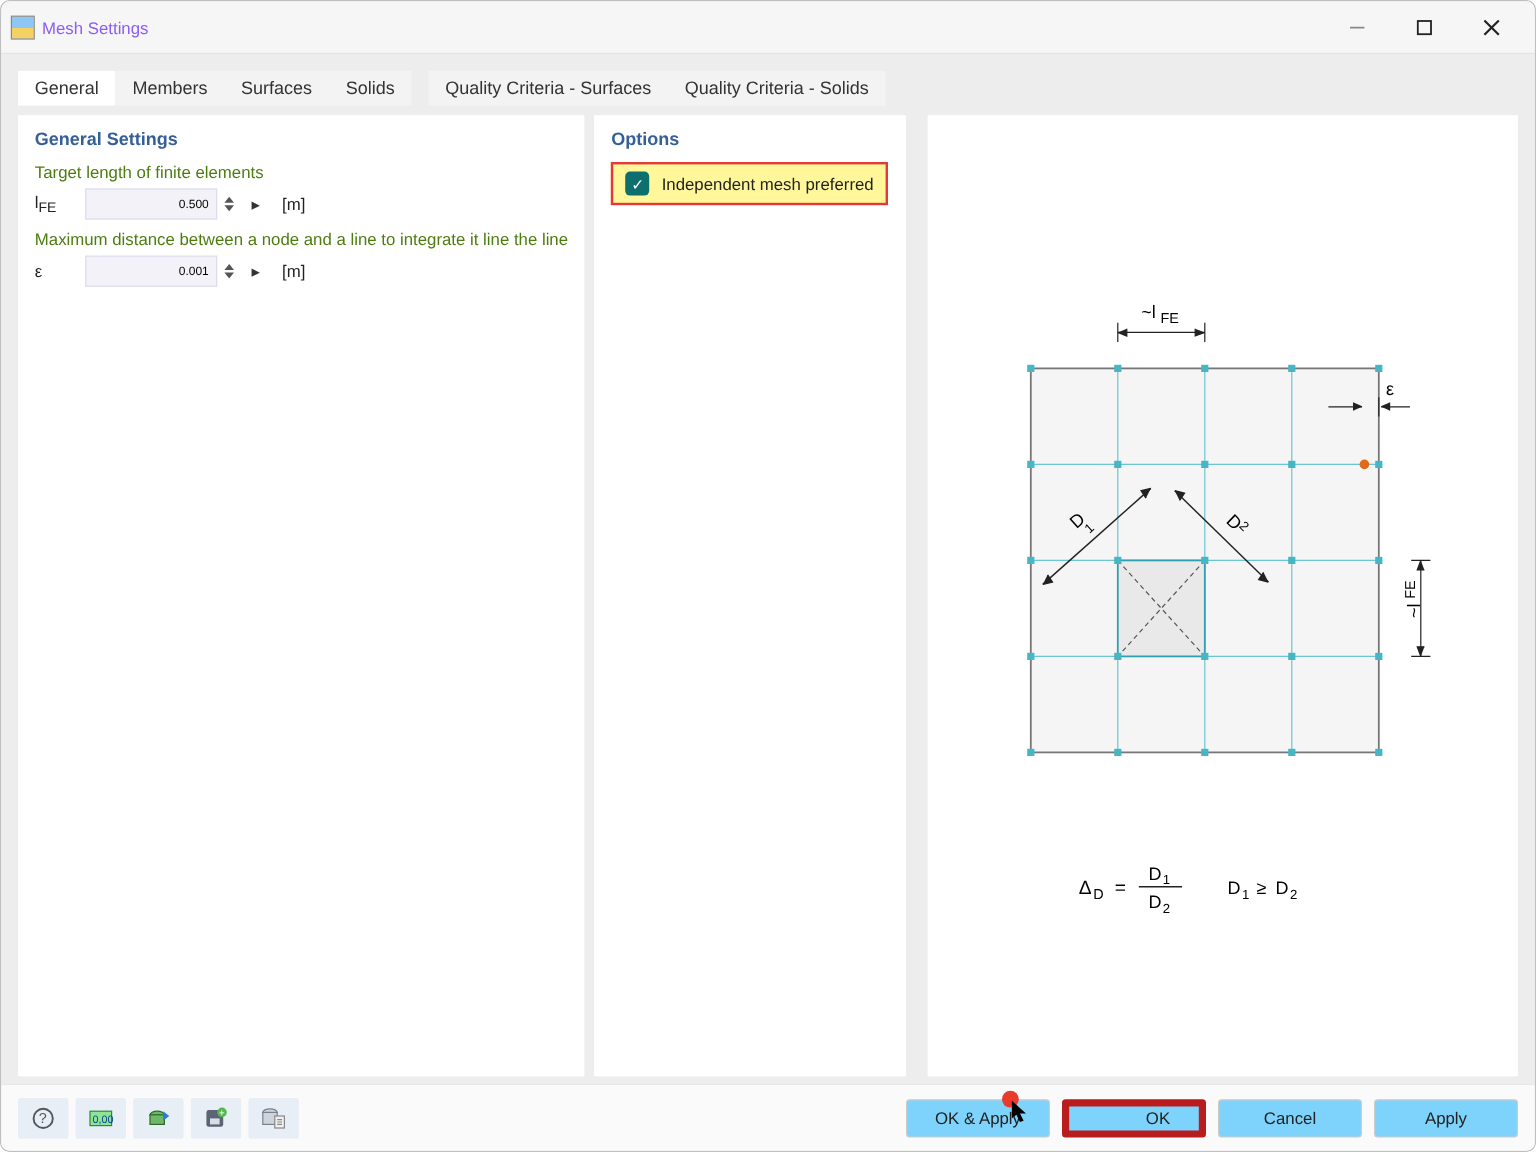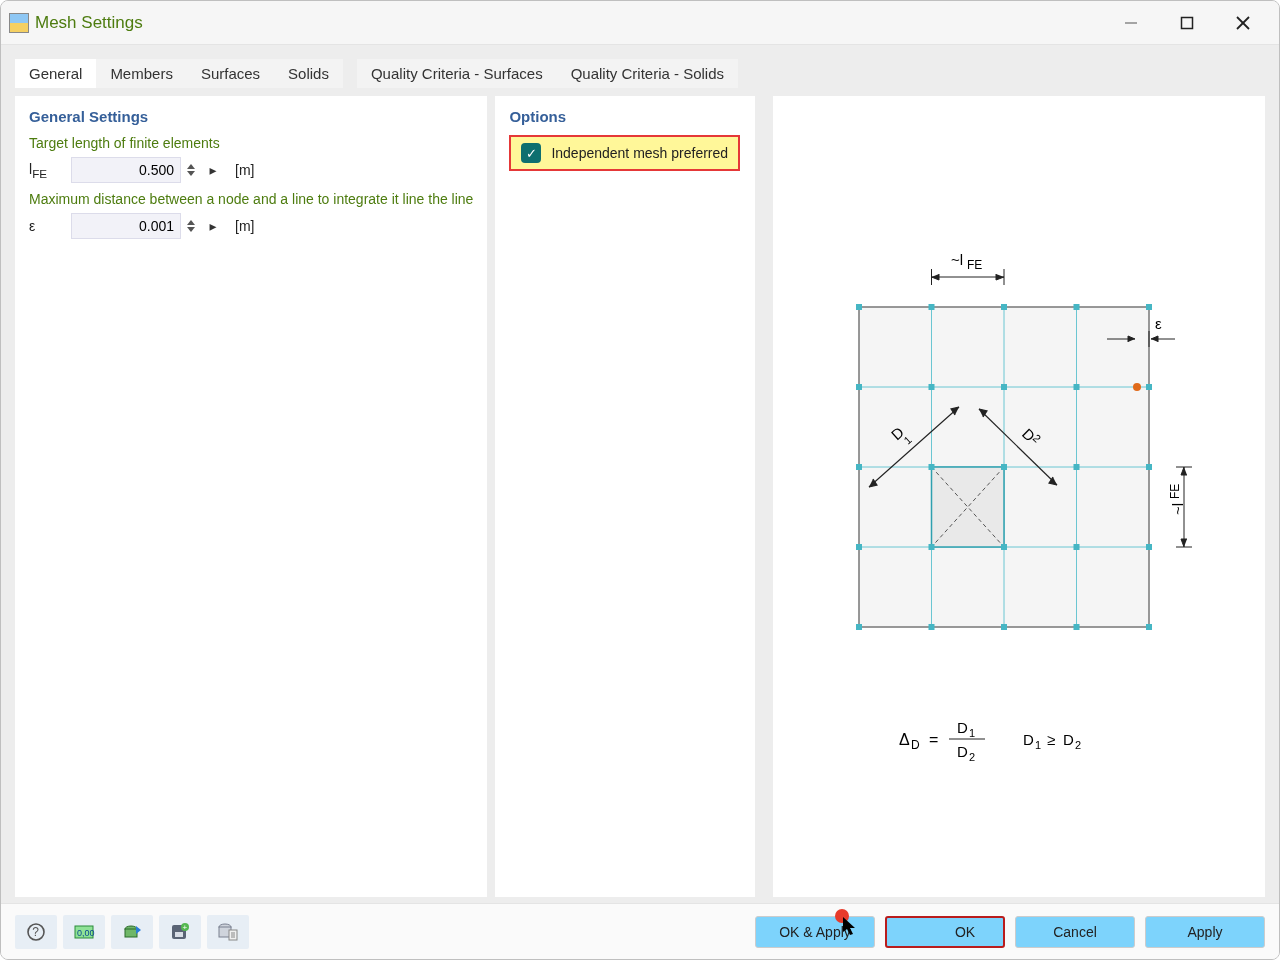--- a/index.html
+++ b/index.html
@@ -1,49 +1,49 @@
 <!DOCTYPE html>
 <html><head>
 <meta charset="utf-8">
 <style>
   * { box-sizing: border-box; }
   html, body { margin: 0; padding: 0; font-family: "Segoe UI", Arial, sans-serif; font-size: 14px; color: #222; background: #fff; }
   .window { width: 1280px; height: 960px; border: 1px solid #bfbfbf; border-radius: 8px; display: flex; flex-direction: column; background: #f6f6f6; overflow: hidden; position: relative; }
   .titlebar { height: 44px; display: flex; align-items: center; padding: 0 8px; background: #f6f6f6; border-bottom: 1px solid #e4e4e4; }
-  .titlebar .title { font-size: 17px; color: #4d7c0f; margin-left: 6px; }
+  .titlebar .title { font-size: 14px; color: #8b5cf6; margin-left: 6px; }
   .titlebar .win-controls { margin-left: auto; display: flex; }
   .win-btn { width: 56px; height: 40px; display: flex; align-items: center; justify-content: center; }
   .app-icon { width: 20px; height: 20px; border: 1px solid #888; background: linear-gradient(to bottom, #8ec7f4 0 50%, #f5d062 50% 100%); }
   .body { flex: 1; display: flex; flex-direction: column; padding: 14px 14px 6px 14px; background: #ededed; }
   .tabs { display: flex; gap: 0; margin-bottom: 8px; }
   .tab { padding: 6px 14px; font-size: 15px; color: #333; background: #f3f3f3; cursor: pointer; }
   .tab.active { background: #fff; }
   .content { flex: 1; display: flex; gap: 18px; }
   .panel-left { width: 740px; display: flex; flex-direction: row; gap: 8px; }
   .panel-right { flex: 1; background: #fff; display: flex; align-items: center; justify-content: center; }
   .section { background: #fff; padding: 12px 14px; }
   .section-title { font-weight: 600; color: #355f99; font-size: 15px; margin-bottom: 10px; }
   .field-label { color: #4d7c0f; margin: 6px 0; }
   .row { display: flex; align-items: center; gap: 8px; margin-bottom: 8px; }
   .sym { width: 34px; font-size: 14px; }
-  .num-input { width: 110px; height: 26px; background: #f2f2f8; border: 1px solid #dcdcea; text-align: right; padding: 0 6px; font-family: inherit; font-size: 14px; }
+  .num-input { width: 110px; height: 26px; background: #f2f2f8; border: 1px solid #dcdcea; text-align: right; padding: 0 6px; font-family: inherit; font-size: 10px; }
   .spin { display: flex; flex-direction: column; height: 26px; justify-content: center; margin-left: -2px; }
   .spin .tri { width: 0; height: 0; border-left: 4px solid transparent; border-right: 4px solid transparent; margin: 1px 0; }
   .spin .up { border-bottom: 5px solid #555; }
   .spin .down { border-top: 5px solid #555; }
   .arrow-btn { width: 16px; height: 16px; display: flex; align-items: center; justify-content: center; color: #333; margin-left: 2px; }
   .unit { color: #222; margin-left: 6px; }
   .checkbox-row.highlight { display: inline-flex; align-items: center; background: #fff799; border: 2px solid #e53838; padding: 6px 10px; }
   .checkbox { width: 20px; height: 20px; border-radius: 4px; background: #0e6f6f; display: flex; align-items: center; justify-content: center; margin-right: 10px; }
   .checkmark { color: #fff; font-size: 13px; }
   .footer { height: 56px; display: flex; align-items: center; padding: 0 14px; background: #fafafa; border-top: 1px solid #e4e4e4; }
   .tool-btn { width: 42px; height: 34px; display: flex; align-items: center; justify-content: center; background: #e7eef5; margin-right: 6px; border-radius: 2px; }
   .footer .spacer { flex: 1; }
   .dlg-btn { min-width: 120px; height: 32px; border: 1px solid #ccc; background: #7dd3fc; margin-left: 10px; border-radius: 3px; font-size: 14px; display: flex; align-items: center; justify-content: center; }
-  .dlg-btn.primary { border: 2px solid #b91c1c; padding-left: 40px; }
+  .dlg-btn.primary { border: 6px solid #b91c1c; padding-left: 40px; }
   .cursor-dot { position: absolute; width: 14px; height: 14px; background: #e73b2b; border-radius: 50%; left: 834px; top: 908px; }
   .cursor-arrow { position: absolute; left: 842px; top: 916px; }
   svg text { font-family: "Segoe UI", Arial, sans-serif; }
 </style>
 </head>
 <body>
 
 <div class="window">
 
   <div class="titlebar">

